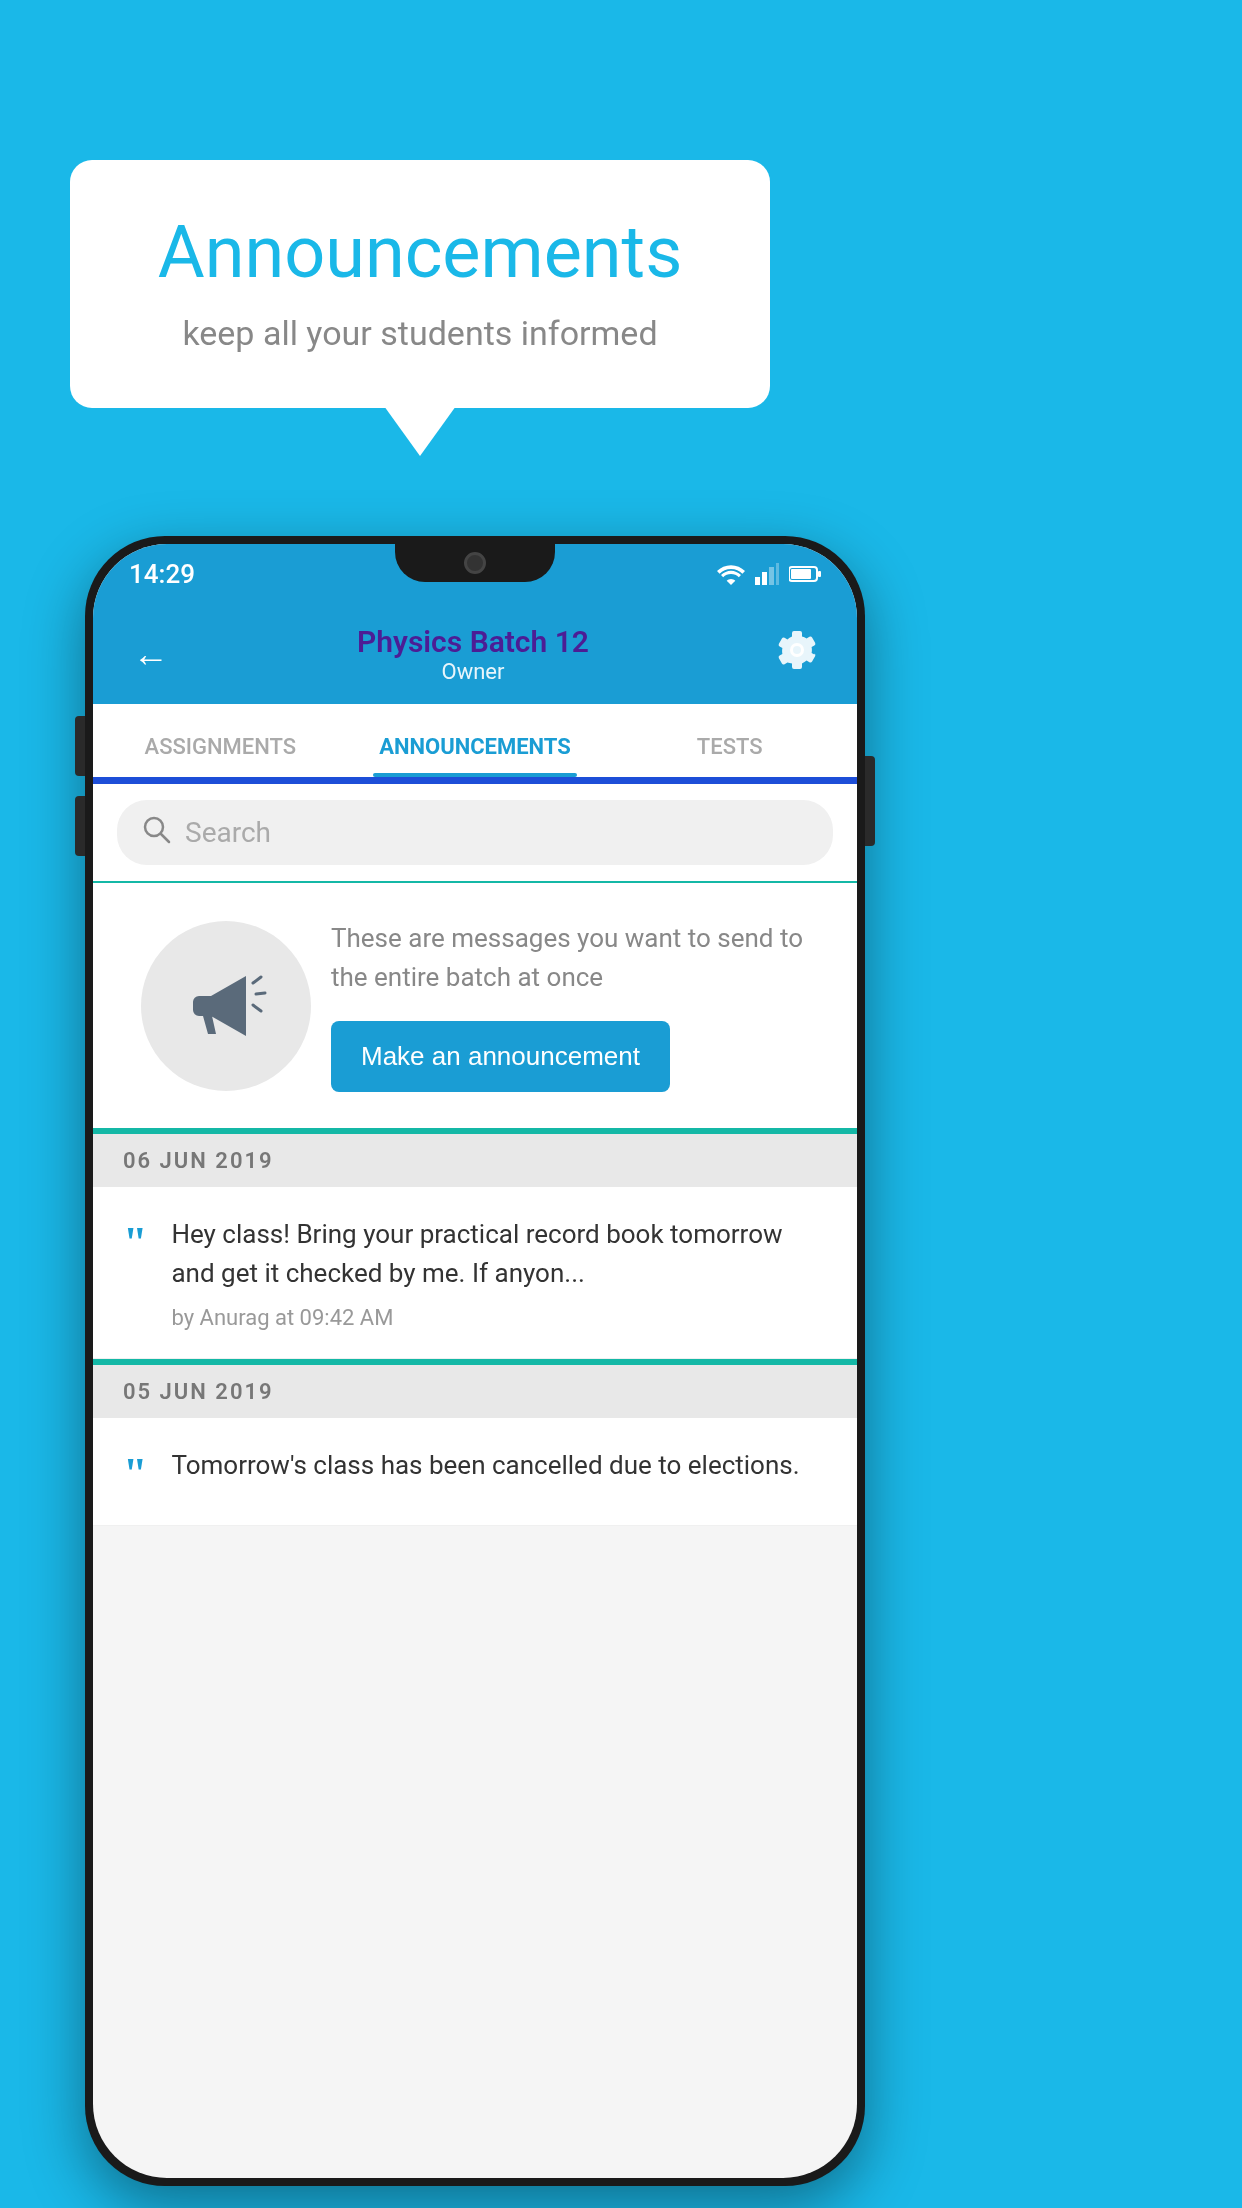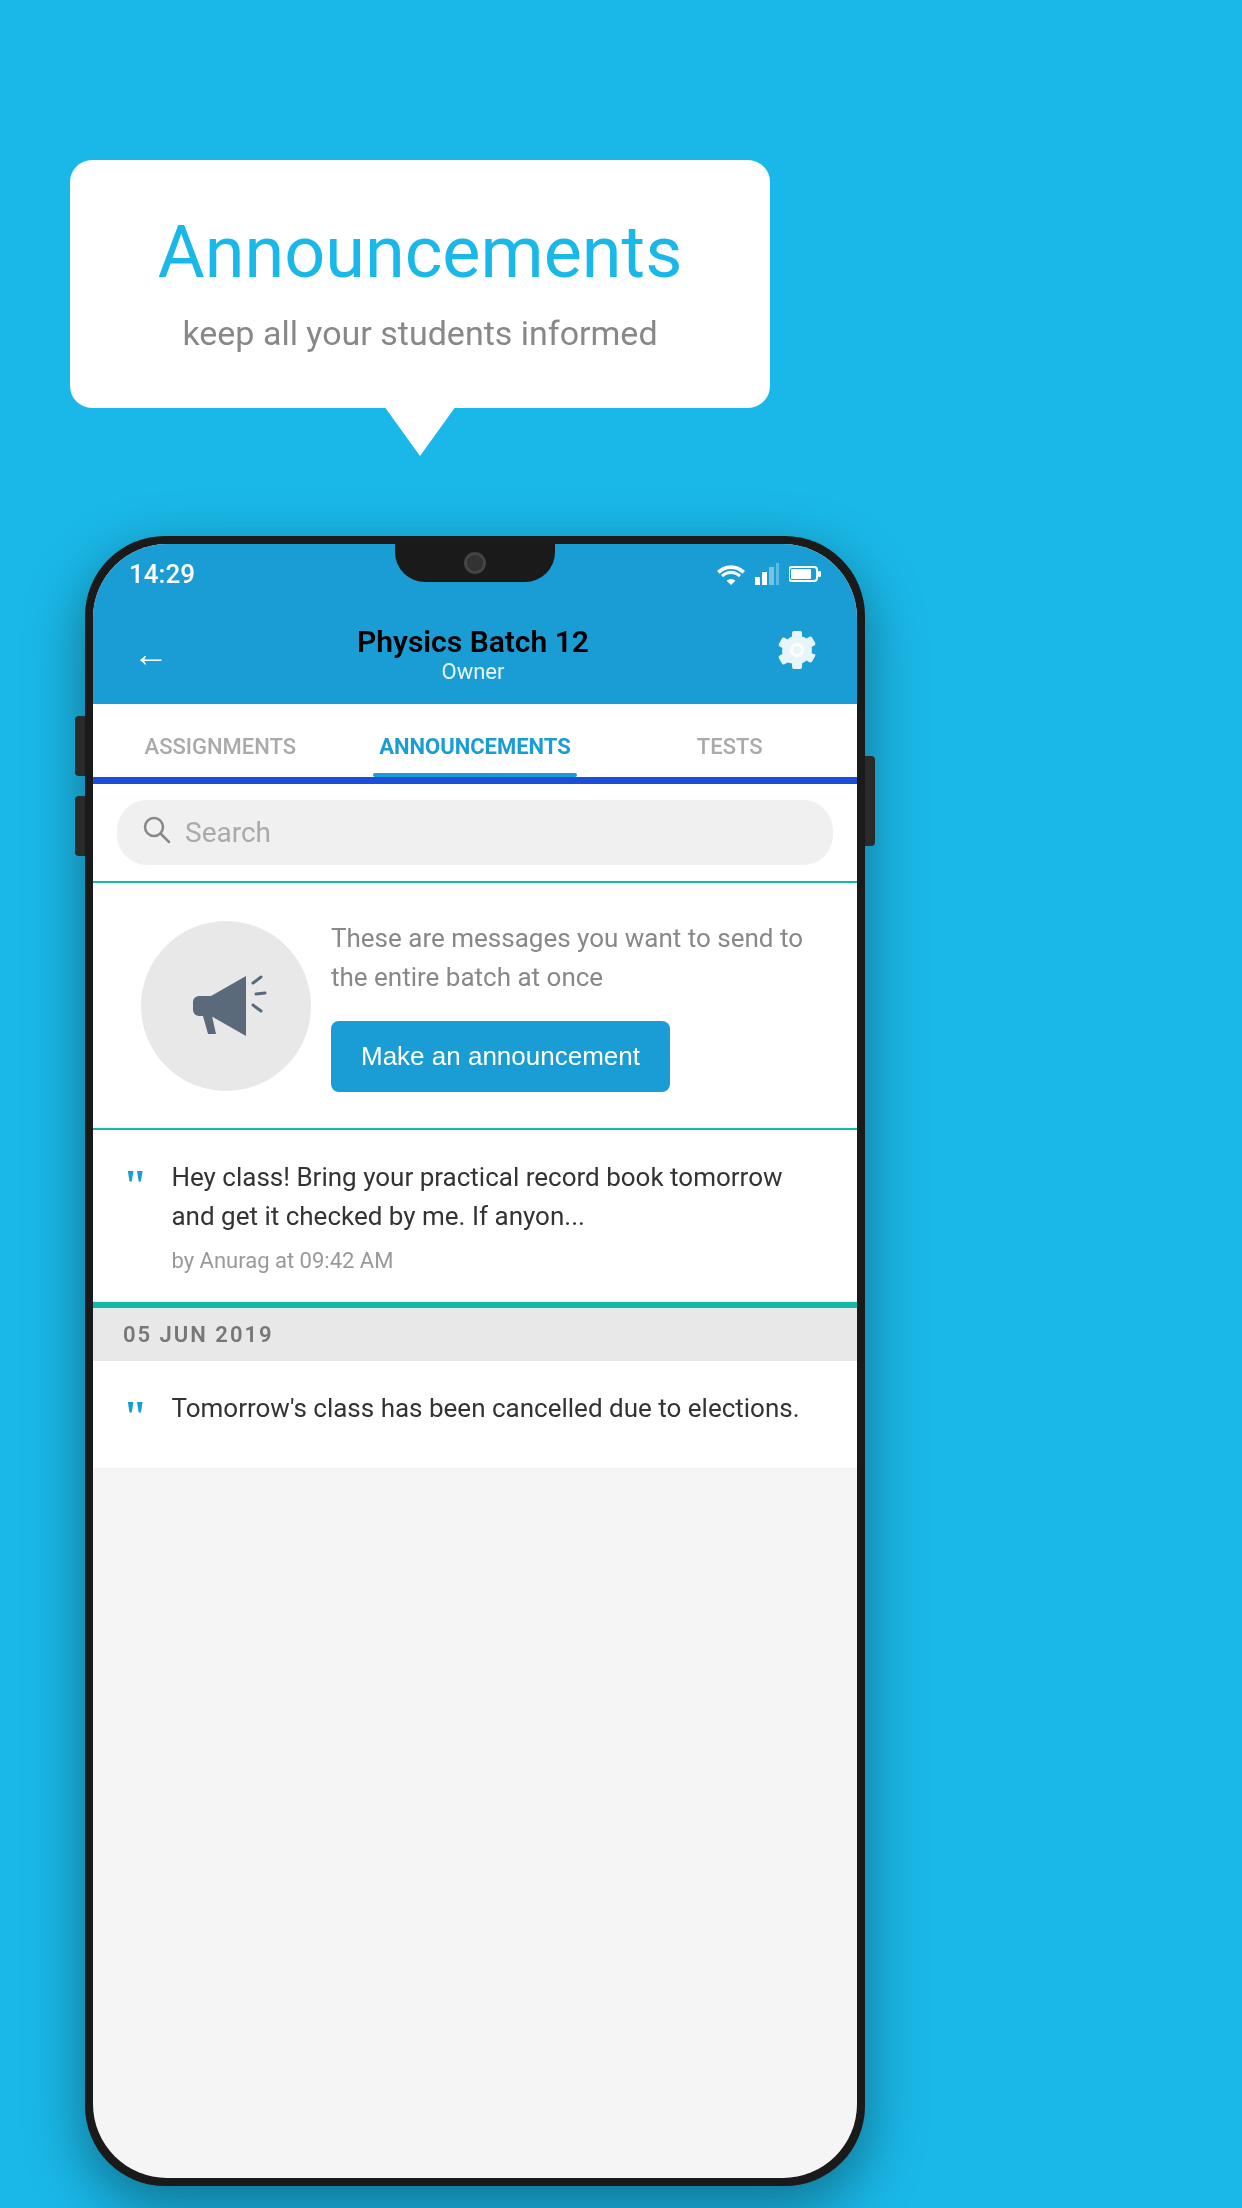--- a/index.html
+++ b/index.html
@@ -134,21 +134,21 @@
       cursor: pointer;
       padding: 10px;
     }
 
     .app-bar-title {
       flex: 1;
       text-align: center;
     }
 
     .app-bar-name {
-      color: #000000;
+      color: #4c1d95;
       font-size: 30px;
       font-weight: 600;
     }
 
     .app-bar-subtitle {
       color: rgba(255,255,255,0.9);
       font-size: 22px;
     }
 
     .settings-btn {
@@ -406,20 +406,21 @@
             <line x1="75" y1="33" x2="84" y2="32" stroke="#5a6a7a" stroke-width="3" stroke-linecap="round"></line>
             <line x1="72" y1="44" x2="80" y2="50" stroke="#5a6a7a" stroke-width="3" stroke-linecap="round"></line>
           </svg>
         </div>
         <div class="prompt-right">
           <p class="prompt-text">These are messages you want to send to the entire batch at once</p>
           <button class="make-announcement-btn">Make an announcement</button>
         </div>
       </div>
 
+      <div class="date-divider">06  JUN  2019</div>
 
       <div class="announcement-item">
         <div class="quote-icon">"</div>
         <div class="announcement-content">
           <p class="announcement-text">Hey class! Bring your practical record book tomorrow and get it checked by me. If anyon...</p>
           <p class="announcement-meta">by Anurag at 09:42 AM</p>
         </div>
       </div>
 
       <div class="date-divider">05  JUN  2019</div>

